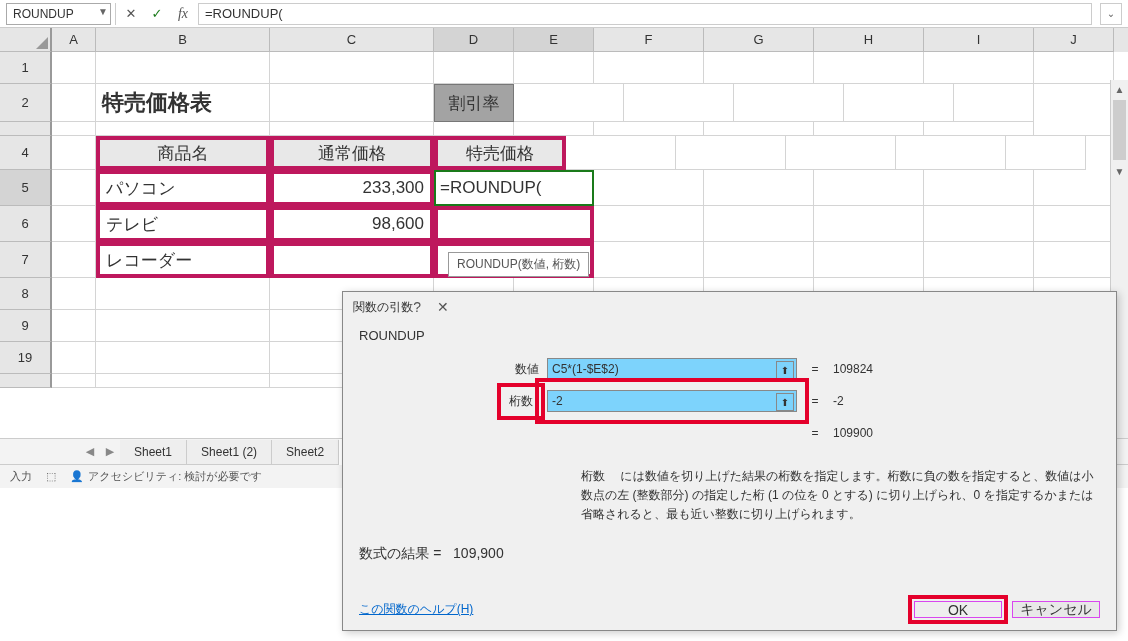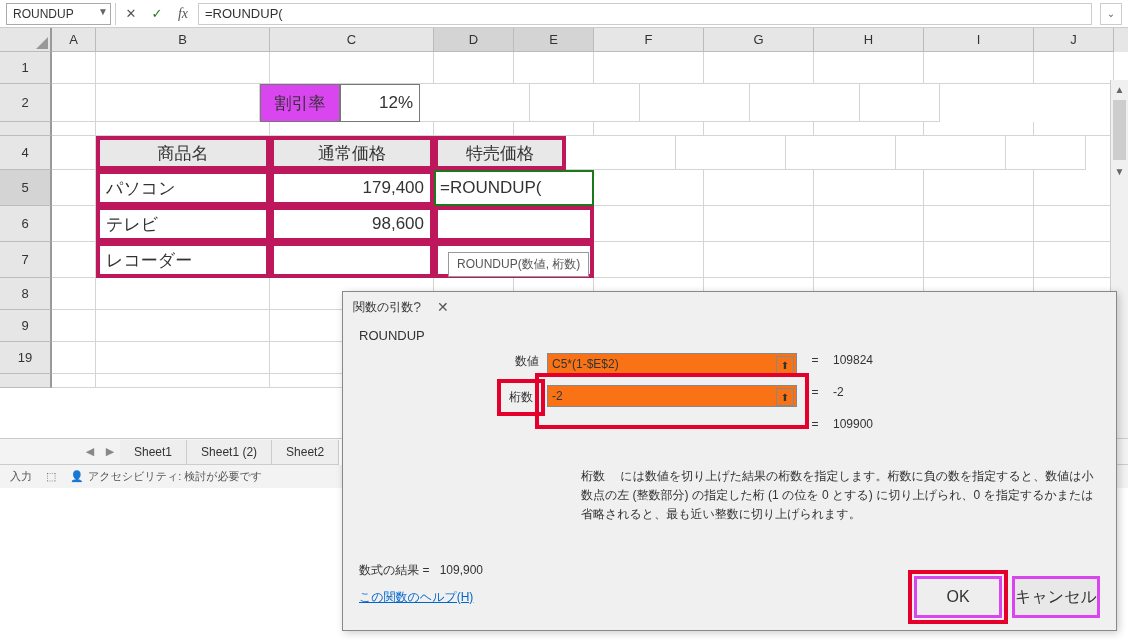--- a/index.html
+++ b/index.html
@@ -20,53 +20,53 @@
 .colh.sel{background:#d4d4d4}
 .rh{width:52px;background:#e6e6e6;border-right:2px solid #999;border-bottom:1px solid #bbb;display:flex;align-items:center;justify-content:center;font-size:13px;color:#333}
 .rh.sel{background:#d4d4d4}
 .row{display:flex;position:relative}
 .cell{border-right:1px solid #d4d4d4;border-bottom:1px solid #d4d4d4;display:flex;align-items:center;padding:0 6px;font-size:17px;background:#fff}
 .r1{height:32px}.r2{height:38px}.r4{height:34px}.r5{height:36px}.r6{height:36px}.r7{height:36px}.r8{height:32px}.r9{height:32px}.r10{height:32px}.r11{height:14px}
 .cA{width:44px}.cB{width:174px}.cC{width:164px}.cD{width:80px}.cE{width:80px}.cF{width:110px}.cG{width:110px}.cH{width:110px}.cI{width:110px}.cJ{width:80px}
 .title{font-size:22px;font-weight:bold}
 .tbl{border:4px solid #be185d}
 .th{background:#e8e8e8;justify-content:center;font-size:17px}
-.dlab{background:#d946ef;justify-content:center;border:1px solid #777}
+.dlab{background:#a3a3a3;justify-content:center;border:1px solid #777}
 .eval{border:1px solid #777;justify-content:flex-end}
 .num{justify-content:flex-end}
 .active{border:2px solid #1a7a1a!important;position:relative;z-index:5}
 .scrollv{position:absolute;right:0;top:52px;width:18px;height:388px;background:#f0f0f0;border-left:1px solid #ccc}
 .scrollv .up,.scrollv .dn{height:18px;display:flex;align-items:center;justify-content:center;font-size:10px;color:#666}
 .scrollv .thumb{height:60px;background:#cdcdcd;margin:2px}
 .tabs{display:flex;align-items:center;height:26px;background:#f3f3f3;border-top:1px solid #ccc;padding-left:80px}
 .tabbtn{width:20px;height:20px;display:flex;align-items:center;justify-content:center;color:#888;font-size:11px}
 .tab{height:24px;padding:12px 14px;display:flex;align-items:center;font-size:12px;border-right:1px solid #ccc;background:#eee;color:#333}
 .tab.act{background:#fff;color:#1a7a1a;border-bottom:2px solid #fff;margin-bottom:-1px}
 .sb{display:flex;align-items:center;height:24px;background:#f3f3f3;border-top:1px solid #ccc;font-size:11px;padding:0 10px;gap:14px;color:#555}
 .sb .acc{display:flex;align-items:center;gap:4px}
 .tooltip{position:absolute;left:448px;top:252px;background:#fff;border:1px solid #999;padding:3px 8px;font-size:12px;color:#555;z-index:10}
 .dialog{position:absolute;left:342px;top:291px;width:775px;height:340px;background:#f0f0f0;border:1px solid #888;box-shadow:2px 2px 8px rgba(0,0,0,.2);z-index:50;font-size:12px}
 .dtitle{display:flex;align-items:center;height:30px;padding:0 10px;font-size:12px}
 .dtitle .r{display:flex;gap:16px;font-size:14px;color:#555}
 .dbody{padding:6px 16px}
 .fname{font-size:13px;margin-bottom:10px}
-.arow{display:flex;height:32px;gap:8px}
+.arow{display:flex;align-items:center;height:32px;gap:8px}
 .alab{width:180px;text-align:right;font-size:12px}
-.ain{width:250px;height:22px;border:1px solid #888;background:#f97316;padding:0 4px;font-size:12px;display:flex;align-items:center;position:relative}
+.ain{width:250px;height:22px;border:1px solid #888;background:#7dd3fc;padding:0 4px;font-size:12px;display:flex;align-items:center;position:relative}
 .ain .pick{position:absolute;right:2px;top:2px;width:18px;height:18px;border:1px solid #888;display:flex;align-items:center;justify-content:center;font-size:10px}
 .eq{width:20px;text-align:center}
 .ares{font-size:12px}
 .hl{border:4px solid #e4002b;padding:2px;margin:-6px}
 .desc{margin:18px 0 0 222px;font-size:12px;line-height:1.6}
 .desc .k{display:inline-block;width:36px}
-.result{margin-top:37px;font-size:12px}
+.result{margin-top:20px;font-size:14px}
 .dfoot{position:absolute;bottom:12px;left:16px;right:16px;display:flex;align-items:center;justify-content:space-between}
 .link{color:#0066cc;text-decoration:underline;font-size:12px}
 .btns{display:flex;gap:10px}
-.btn{width:88px;height:42px;border:3px solid #d946ef;background:#e8e8e8;font-size:16px;display:flex;align-items:center;justify-content:center}
+.btn{width:88px;height:17px;border:1px solid #d946ef;background:#e8e8e8;font-size:14px;display:flex;align-items:center;justify-content:center}
 .btn.ok{background:#eee}
 .okhl{border:4px solid #e4002b;padding:2px;margin:-6px}
 </style>
 </head>
 <body>
 
 <div class="fb">
   <div class="nbox">
     <span>ROUNDUP</span>
     <span class="dd">▼</span>
@@ -106,23 +106,23 @@
     <div class="cell cF r1"></div>
     <div class="cell cG r1"></div>
     <div class="cell cH r1"></div>
     <div class="cell cI r1"></div>
     <div class="cell cJ r1"></div>
   </div>
 
   <div class="row r2">
     <div class="rh r2">2</div>
     <div class="cell cA r2"></div>
+    <div class="cell cB r2 title">特売価格表</div>
     <div class="cell cC r2"></div>
     <div class="cell cD r2 dlab">割引率</div>
-    <div class="cell cE r2 eval">12%</div>
     <div class="cell cF r2"></div>
     <div class="cell cG r2"></div>
     <div class="cell cH r2"></div>
     <div class="cell cI r2"></div>
     <div class="cell cJ r2"></div>
   </div>
 
   <div class="row" style="height:14px">
     <div class="rh" style="height:14px"></div>
     <div class="cell cA" style="height:14px"></div>
@@ -147,21 +147,21 @@
     <div class="cell cG r4"></div>
     <div class="cell cH r4"></div>
     <div class="cell cI r4"></div>
     <div class="cell cJ r4"></div>
   </div>
 
   <div class="row r5">
     <div class="rh r5 sel">5</div>
     <div class="cell cA r5"></div>
     <div class="cell cB r5 tbl">パソコン</div>
-    <div class="cell cC r5 tbl num">179,400</div>
+    <div class="cell cC r5 tbl num">233,300</div>
     <div class="cell r5 tbl active" style="width:160px;padding:0 4px">
         <span>=ROUNDUP(</span>
       </div>
     <div class="cell cF r5"></div>
     <div class="cell cG r5"></div>
     <div class="cell cH r5"></div>
     <div class="cell cI r5"></div>
     <div class="cell cJ r5"></div>
   </div>
 

